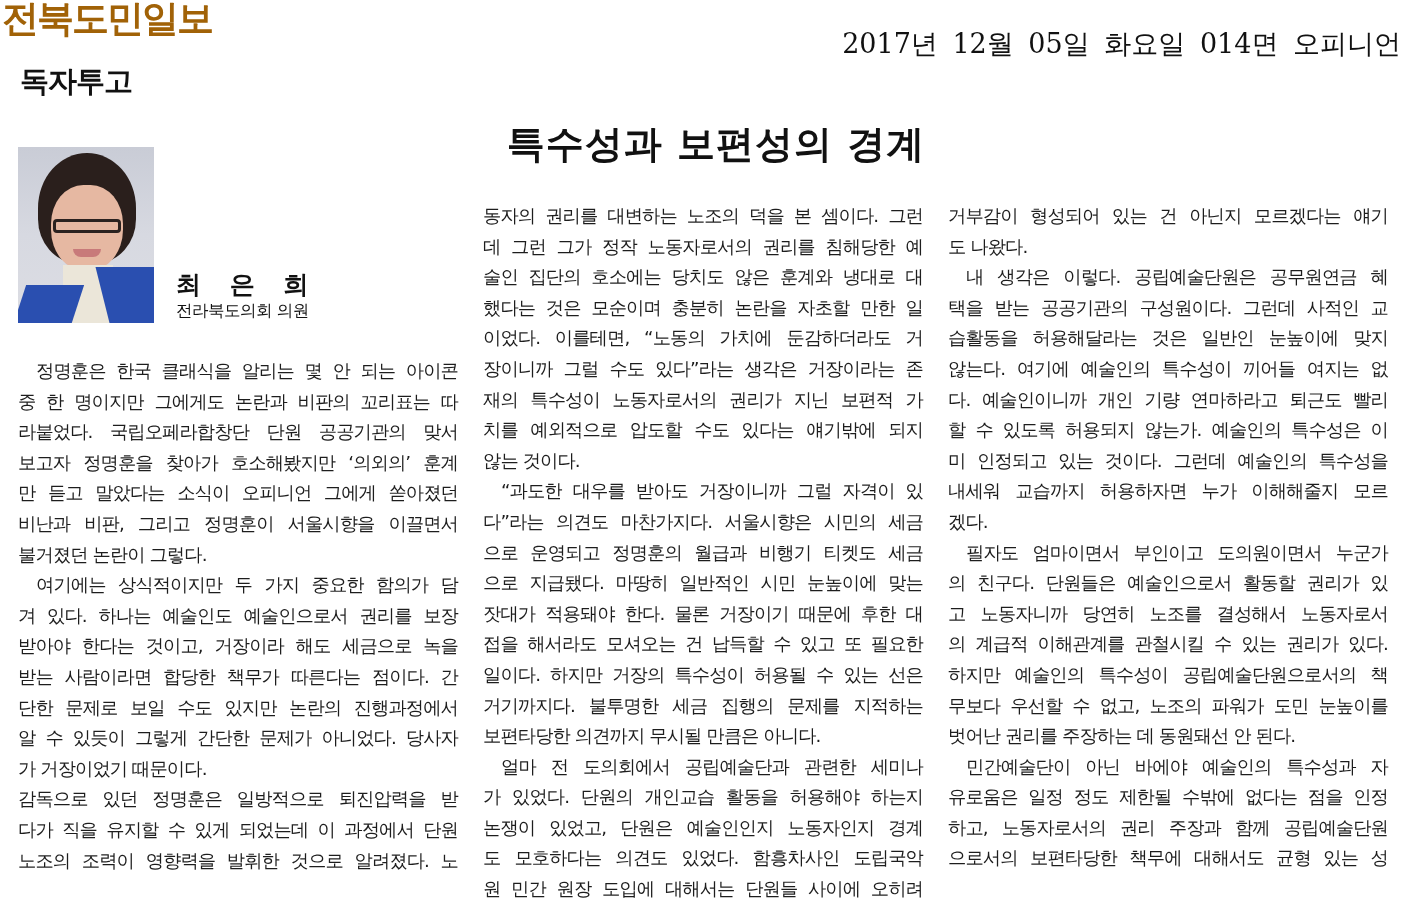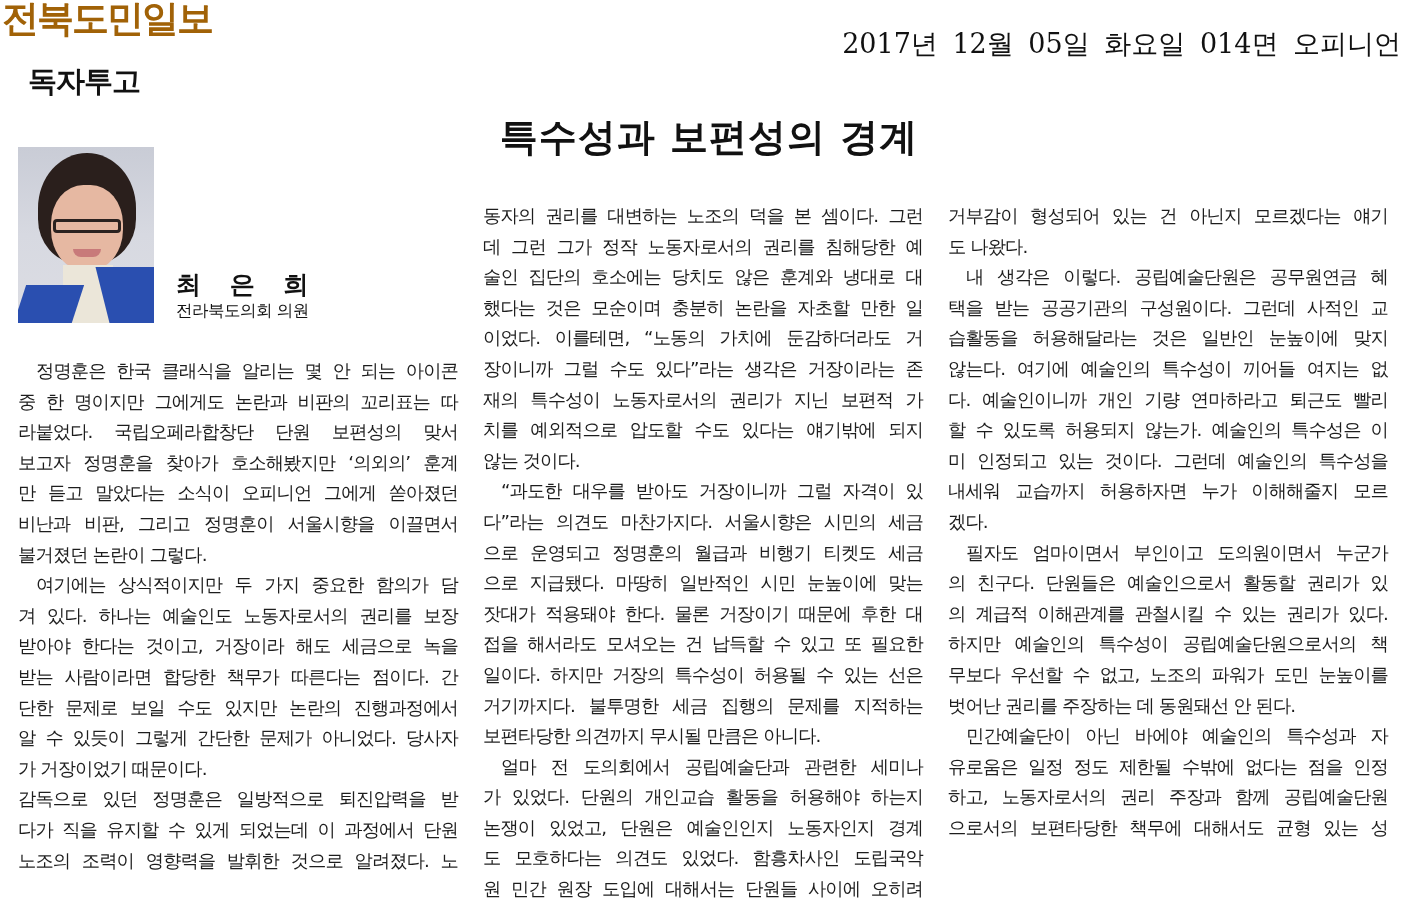--- a/index.html
+++ b/index.html
@@ -13,21 +13,21 @@
       font-size: 37px; font-weight: bold; letter-spacing: -2px;
       color: #a16207; line-height: 38px;
     }
     .pubinfo {
       position: absolute; right: 6px; top: 26px;
       font-family: "DejaVu Serif", "Liberation Serif", serif;
       font-size: 27px; color: #111; letter-spacing: 0px; word-spacing: 6px;
       white-space: nowrap;
     }
     .section {
-      position: absolute; left: 28px; top: 62px;
+      position: absolute; left: 20px; top: 62px;
       font-size: 29px; font-weight: bold; color: #111; letter-spacing: -1px; text-align: right;
     }
     .headline {
       position: absolute; left: 480px; top: 105px; width: 450px;
       text-align: center;
       font-family: "DejaVu Serif", "Liberation Serif", serif;
       font-size: 38px; font-weight: bold; color: #111; letter-spacing: 1px;
       line-height: 56px;
     }
     .photo {
@@ -70,44 +70,44 @@
     #col2 { left: 483px; top: 201px; }
     #col3 { left: 948px; top: 201px; }
   </style>
 </head>
 <body>
 
 <div class="masthead">전북도민일보</div>
 <div class="pubinfo">2017년 12월 05일 화요일 014면 오피니언</div>
 <div class="section">독자투고</div>
 
-<h1 class="headline" style="margin:4px;">특수성과 보편성의 경계</h1>
+<h1 class="headline" style="margin:11px;">특수성과 보편성의 경계</h1>
 
 <div class="photo">
   <div class="hair"></div>
   <div class="face"></div>
   <div class="glasses"></div>
   <div class="mouth"></div>
   <div class="shirt"></div>
   <div class="jacket-l"></div>
   <div class="jacket-r"></div>
 </div>
 <div class="author-name">최 은 희</div>
 <div class="author-title">전라북도의회 의원</div>
 
 <div class="col" id="col1">
     <span class="line indent">정명훈은 한국 클래식을 알리는 몇 안 되는 아이콘</span>
     <span class="line">중 한 명이지만 그에게도 논란과 비판의 꼬리표는 따</span>
-    <span class="line">라붙었다. 국립오페라합창단 단원 보편성의 맞서</span>
+    <span class="line">라붙었다. 국립오페라합창단 단원 공공기관의 맞서</span>
     <span class="line">보고자 정명훈을 찾아가 호소해봤지만 ‘의외의’ 훈계</span>
     <span class="line">만 듣고 말았다는 소식이 오피니언 그에게 쏟아졌던</span>
     <span class="line">비난과 비판, 그리고 정명훈이 서울시향을 이끌면서</span>
     <span class="line last">불거졌던 논란이 그렇다.</span>
     <span class="line indent">여기에는 상식적이지만 두 가지 중요한 함의가 담</span>
-    <span class="line">겨 있다. 하나는 예술인도 노동자로서의 권리를 보장</span>
+    <span class="line">겨 있다. 하나는 예술인도 예술인으로서 권리를 보장</span>
     <span class="line">받아야 한다는 것이고, 거장이라 해도 세금으로 녹을</span>
     <span class="line">받는 사람이라면 합당한 책무가 따른다는 점이다. 간</span>
     <span class="line">단한 문제로 보일 수도 있지만 논란의 진행과정에서</span>
     <span class="line">알 수 있듯이 그렇게 간단한 문제가 아니었다. 당사자</span>
     <span class="line last">가 거장이었기 때문이다.</span>
     <span class="line">감독으로 있던 정명훈은 일방적으로 퇴진압력을 받</span>
     <span class="line">다가 직을 유지할 수 있게 되었는데 이 과정에서 단원</span>
     <span class="line">노조의 조력이 영향력을 발휘한 것으로 알려졌다. 노</span>
   </div>
 <div class="col" id="col2">
@@ -142,20 +142,21 @@
     <span class="line">택을 받는 공공기관의 구성원이다. 그런데 사적인 교</span>
     <span class="line">습활동을 허용해달라는 것은 일반인 눈높이에 맞지</span>
     <span class="line">않는다. 여기에 예술인의 특수성이 끼어들 여지는 없</span>
     <span class="line">다. 예술인이니까 개인 기량 연마하라고 퇴근도 빨리</span>
     <span class="line">할 수 있도록 허용되지 않는가. 예술인의 특수성은 이</span>
     <span class="line">미 인정되고 있는 것이다. 그런데 예술인의 특수성을</span>
     <span class="line">내세워 교습까지 허용하자면 누가 이해해줄지 모르</span>
     <span class="line last">겠다.</span>
     <span class="line indent">필자도 엄마이면서 부인이고 도의원이면서 누군가</span>
     <span class="line">의 친구다. 단원들은 예술인으로서 활동할 권리가 있</span>
+    <span class="line">고 노동자니까 당연히 노조를 결성해서 노동자로서</span>
     <span class="line">의 계급적 이해관계를 관철시킬 수 있는 권리가 있다.</span>
     <span class="line">하지만 예술인의 특수성이 공립예술단원으로서의 책</span>
     <span class="line">무보다 우선할 수 없고, 노조의 파워가 도민 눈높이를</span>
     <span class="line last">벗어난 권리를 주장하는 데 동원돼선 안 된다.</span>
     <span class="line indent">민간예술단이 아닌 바에야 예술인의 특수성과 자</span>
     <span class="line">유로움은 일정 정도 제한될 수밖에 없다는 점을 인정</span>
     <span class="line">하고, 노동자로서의 권리 주장과 함께 공립예술단원</span>
     <span class="line">으로서의 보편타당한 책무에 대해서도 균형 있는 성</span>
   </div>
 

